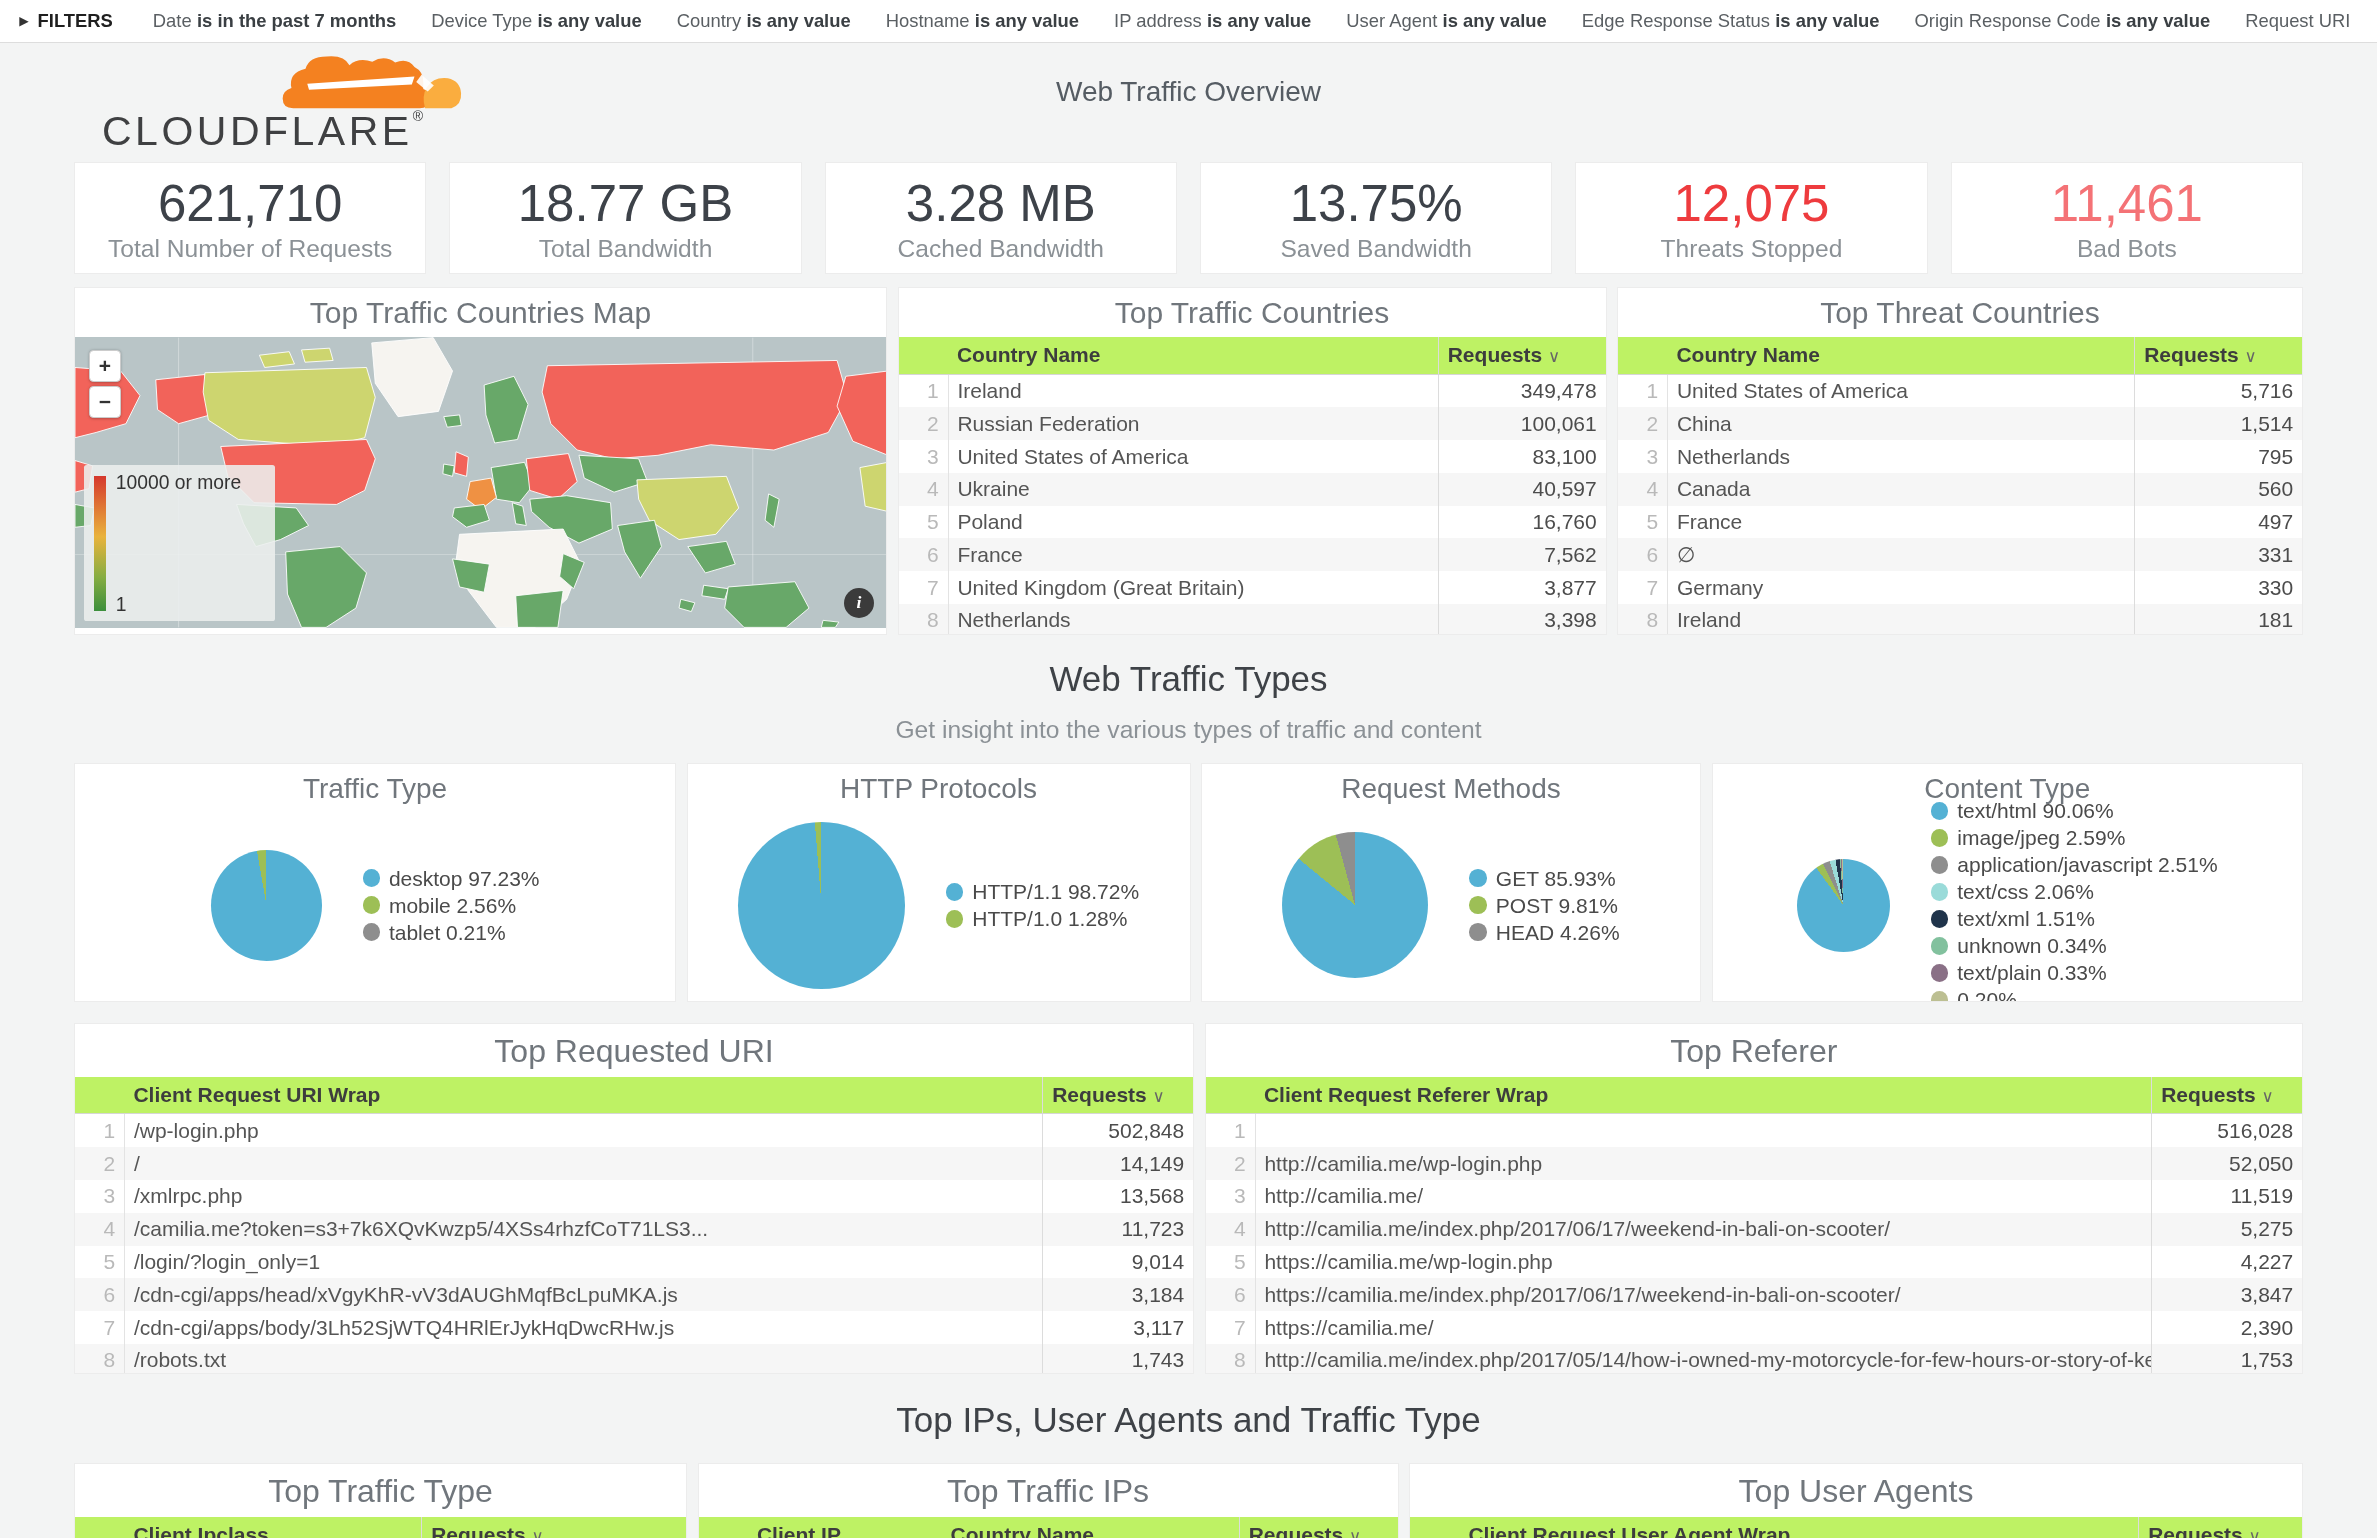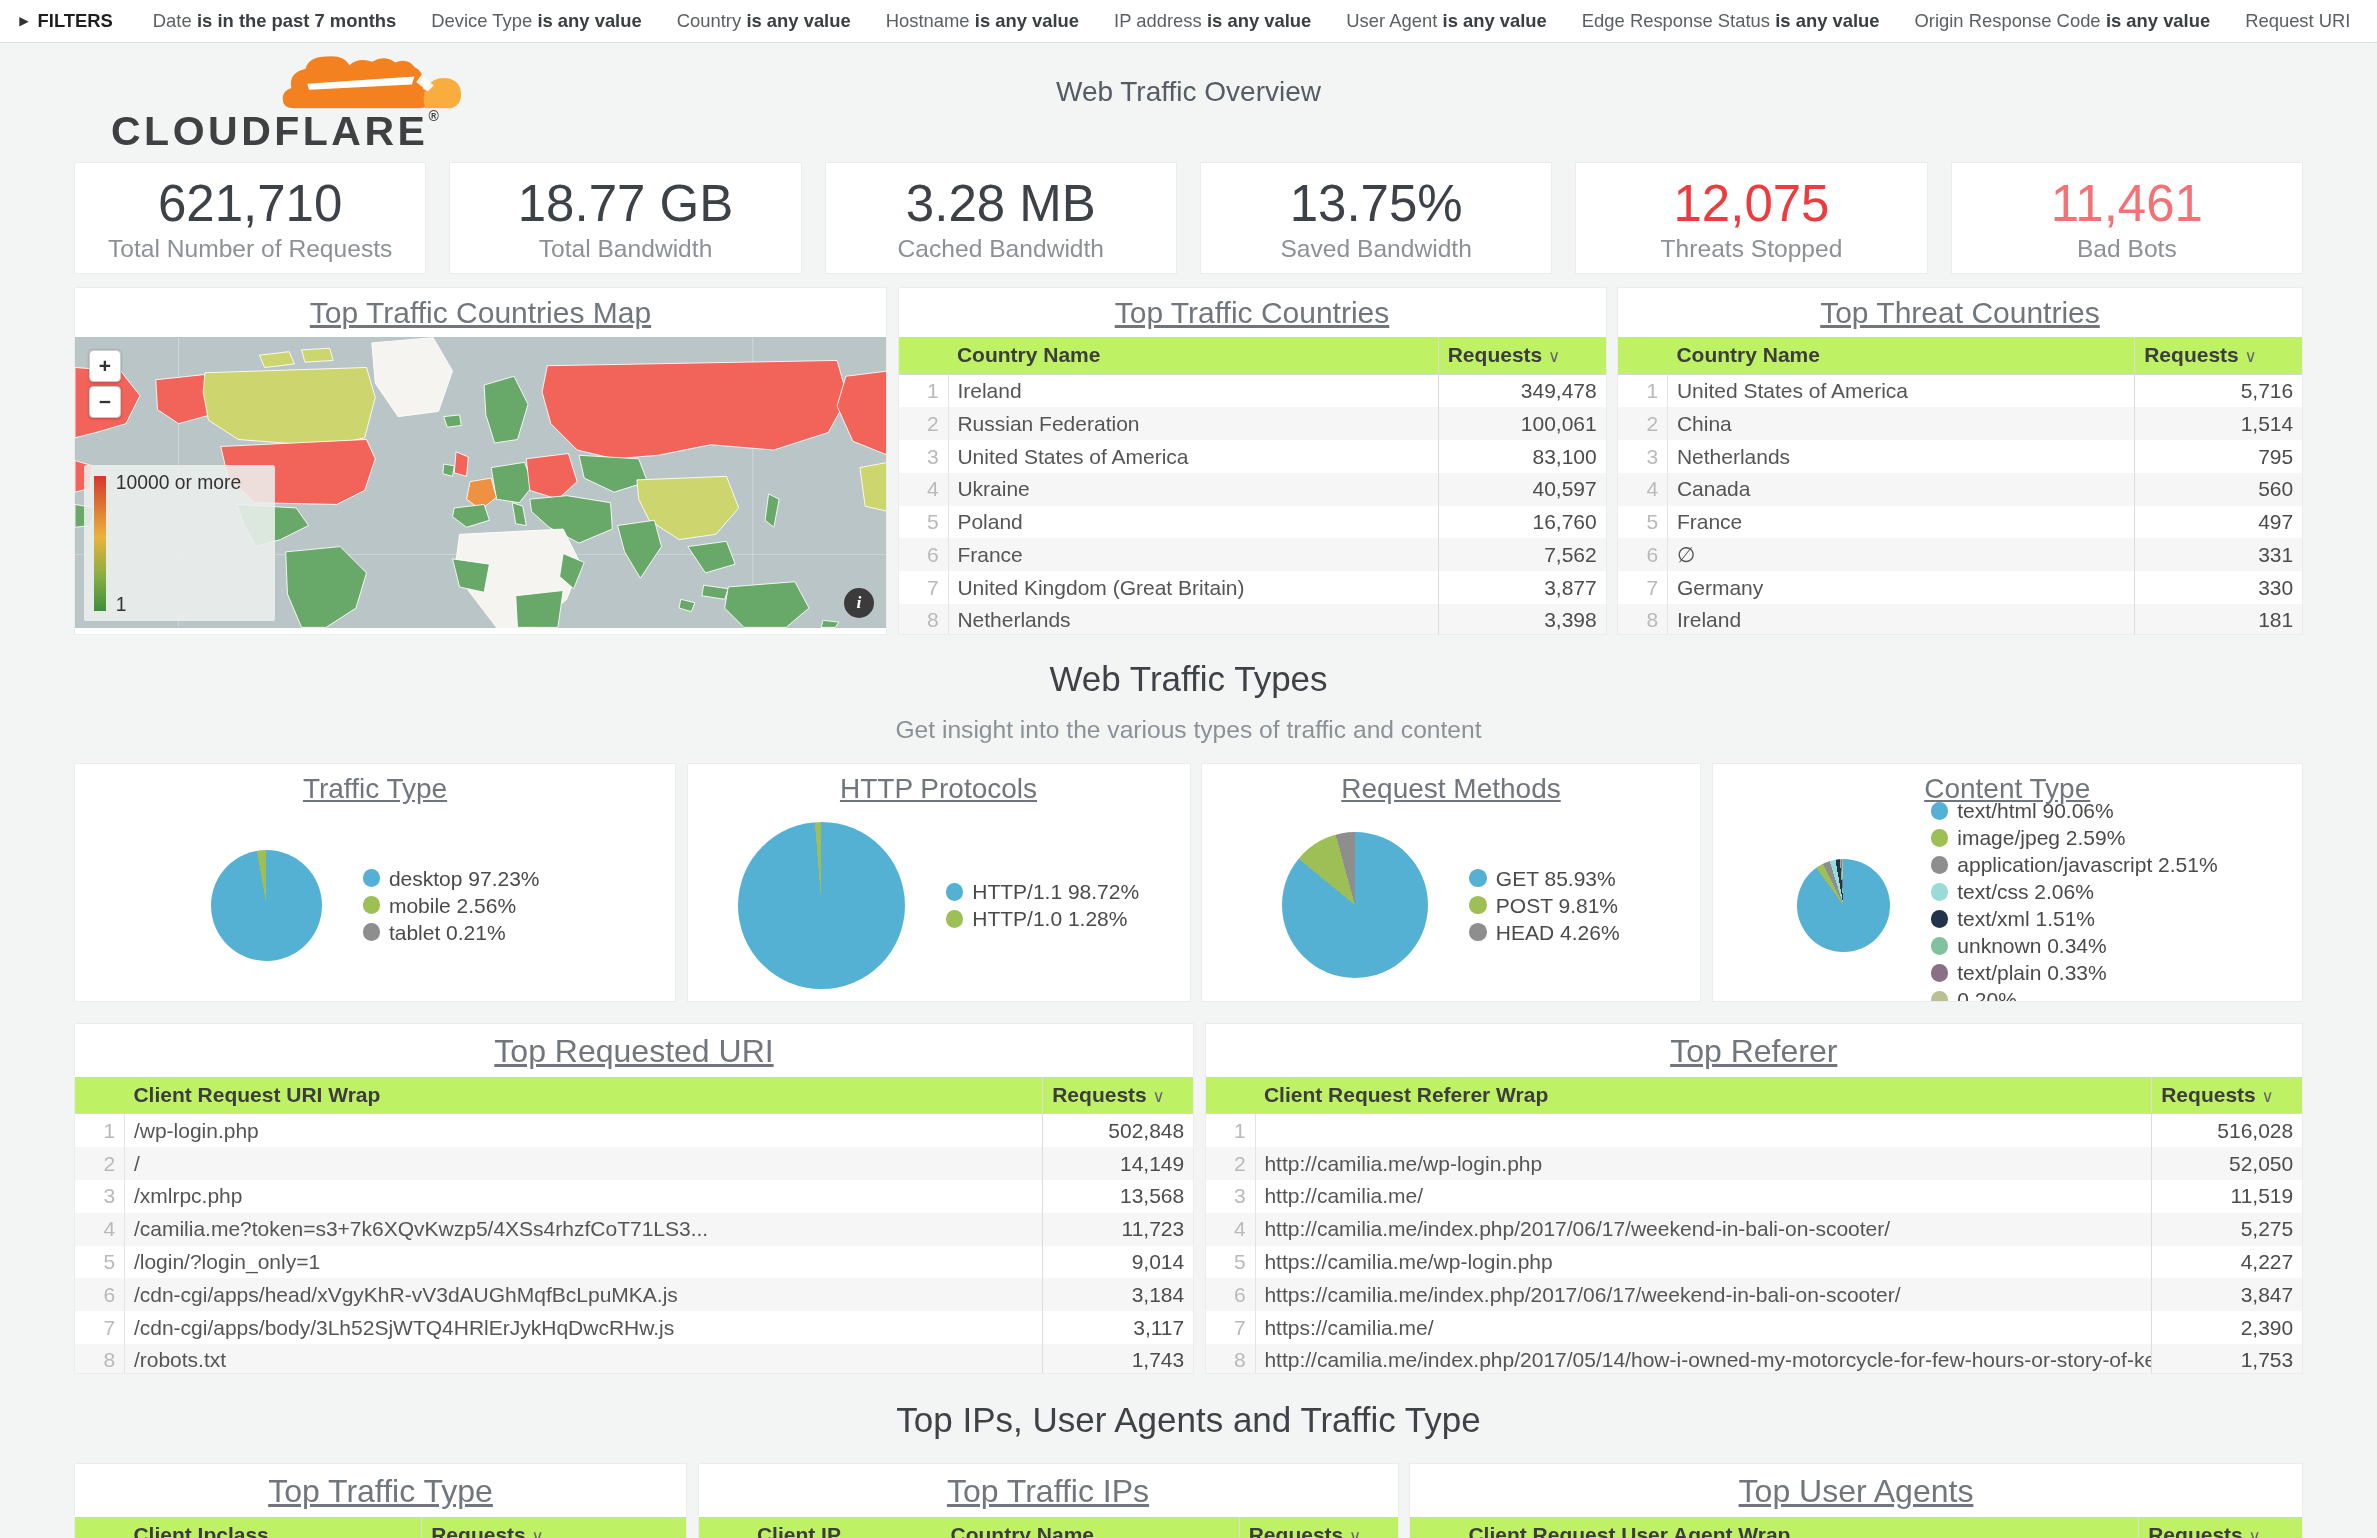--- a/index.html
+++ b/index.html
@@ -11,35 +11,35 @@
   .filters-toggle{display:flex;align-items:center;gap:8.8px;font-weight:700;color:#1f1f1f;margin-right:40px;cursor:pointer;}
   .filters-toggle .tri{font-size:12.3px;color:#333;}
   .fitems{display:flex;gap:35px;overflow:hidden;}
   .fi{color:#5a5f63;}
   .fi .fv{font-weight:700;color:#3a3f43;margin-left:5.3px;}
 
   
   .hdr{position:relative;height:114px;}
   .logo{position:absolute;left:100px;top:7px;width:369px;}
   .logo .cloud{position:absolute;left:158px;top:1.8px;}
-  .logo .word{position:absolute;left:11px;top:58px;font-size:41px;font-weight:700;letter-spacing:3.5px;color:#3f4042;}
+  .logo .word{position:absolute;left:2px;top:58px;font-size:41px;font-weight:400;letter-spacing:3.5px;color:#3f4042;}
   .logo .reg{font-size:14px;vertical-align:top;color:#3f4042;}
   .hdr .ptitle{position:absolute;left:0;right:0;top:33px;text-align:center;font-size:28px;font-weight:300;color:#555c63;}
 
   
   .stats{margin:5.3px 74px 0;display:grid;grid-template-columns:repeat(6,1fr);gap:23px;height:112px;}
   .stat{background:#fff;border:0.9px solid #ececec;text-align:center;padding-top:14px;box-sizing:border-box;}
   .stat .num{font-size:51px;font-weight:300;color:#3d4249;line-height:54px;}
   .stat.red .num{color:#ee3b3e;}
   .stat.red2 .num{color:#f47276;}
   .stat .lbl{font-size:24.6px;font-weight:300;color:#8b9196;margin-top:3.5px;}
 
   
   .card{background:#fff;border:0.9px solid #ececec;box-sizing:border-box;overflow:hidden;}
-  .card .ctitle{text-align:center;font-size:30px;font-weight:300;color:#70767c;padding:8.8px 0 7px;text-decoration:underline;}
+  .card .ctitle{text-align:center;font-size:30px;font-weight:300;color:#70767c;padding:8.8px 0 7px;}
   table.dt{width:100%;border-collapse:collapse;font-size:21px;table-layout:fixed;}
   table.dt th{background:#bef264;color:#3d3d3d;font-weight:700;text-align:left;padding:6.1px 8.8px;border-bottom:0.9px solid #d6d6d6;white-space:nowrap;overflow:hidden;}
   table.dt th.num{width:32px;}
   table.dt td{padding:4.4px 8.8px;color:#555;white-space:nowrap;overflow:hidden;}
   table.dt td.num{color:#b9b9b9;text-align:right;border-right:0.9px solid #e3e3e3;}
   table.dt th.val,table.dt td.val{border-left:0.9px solid #dcdcdc;}
   table.dt td.val{text-align:right;color:#4c4c4c;}
   table.dt tbody tr:nth-child(even){background:#f6f6f6;}
   .caret{font-weight:400;color:#666;font-size:16.7px;}
 

